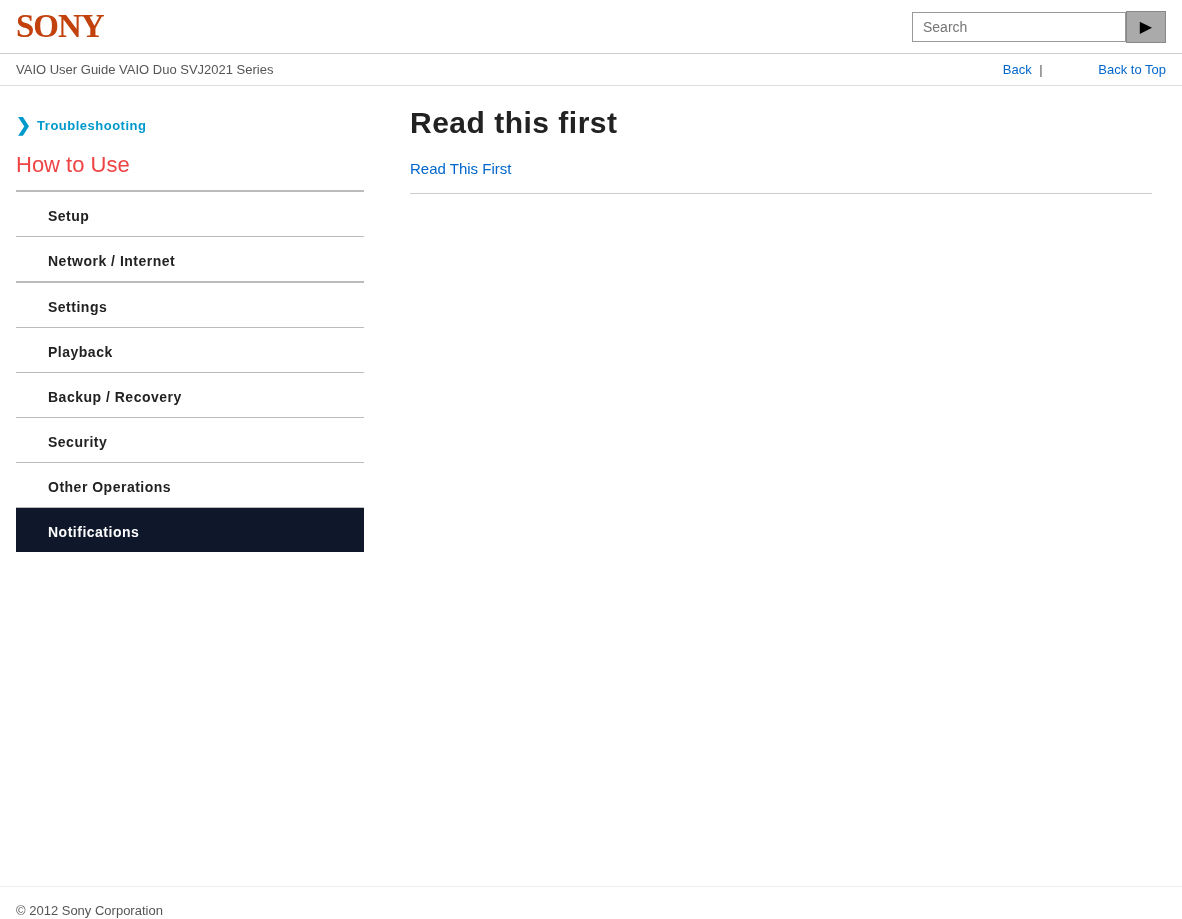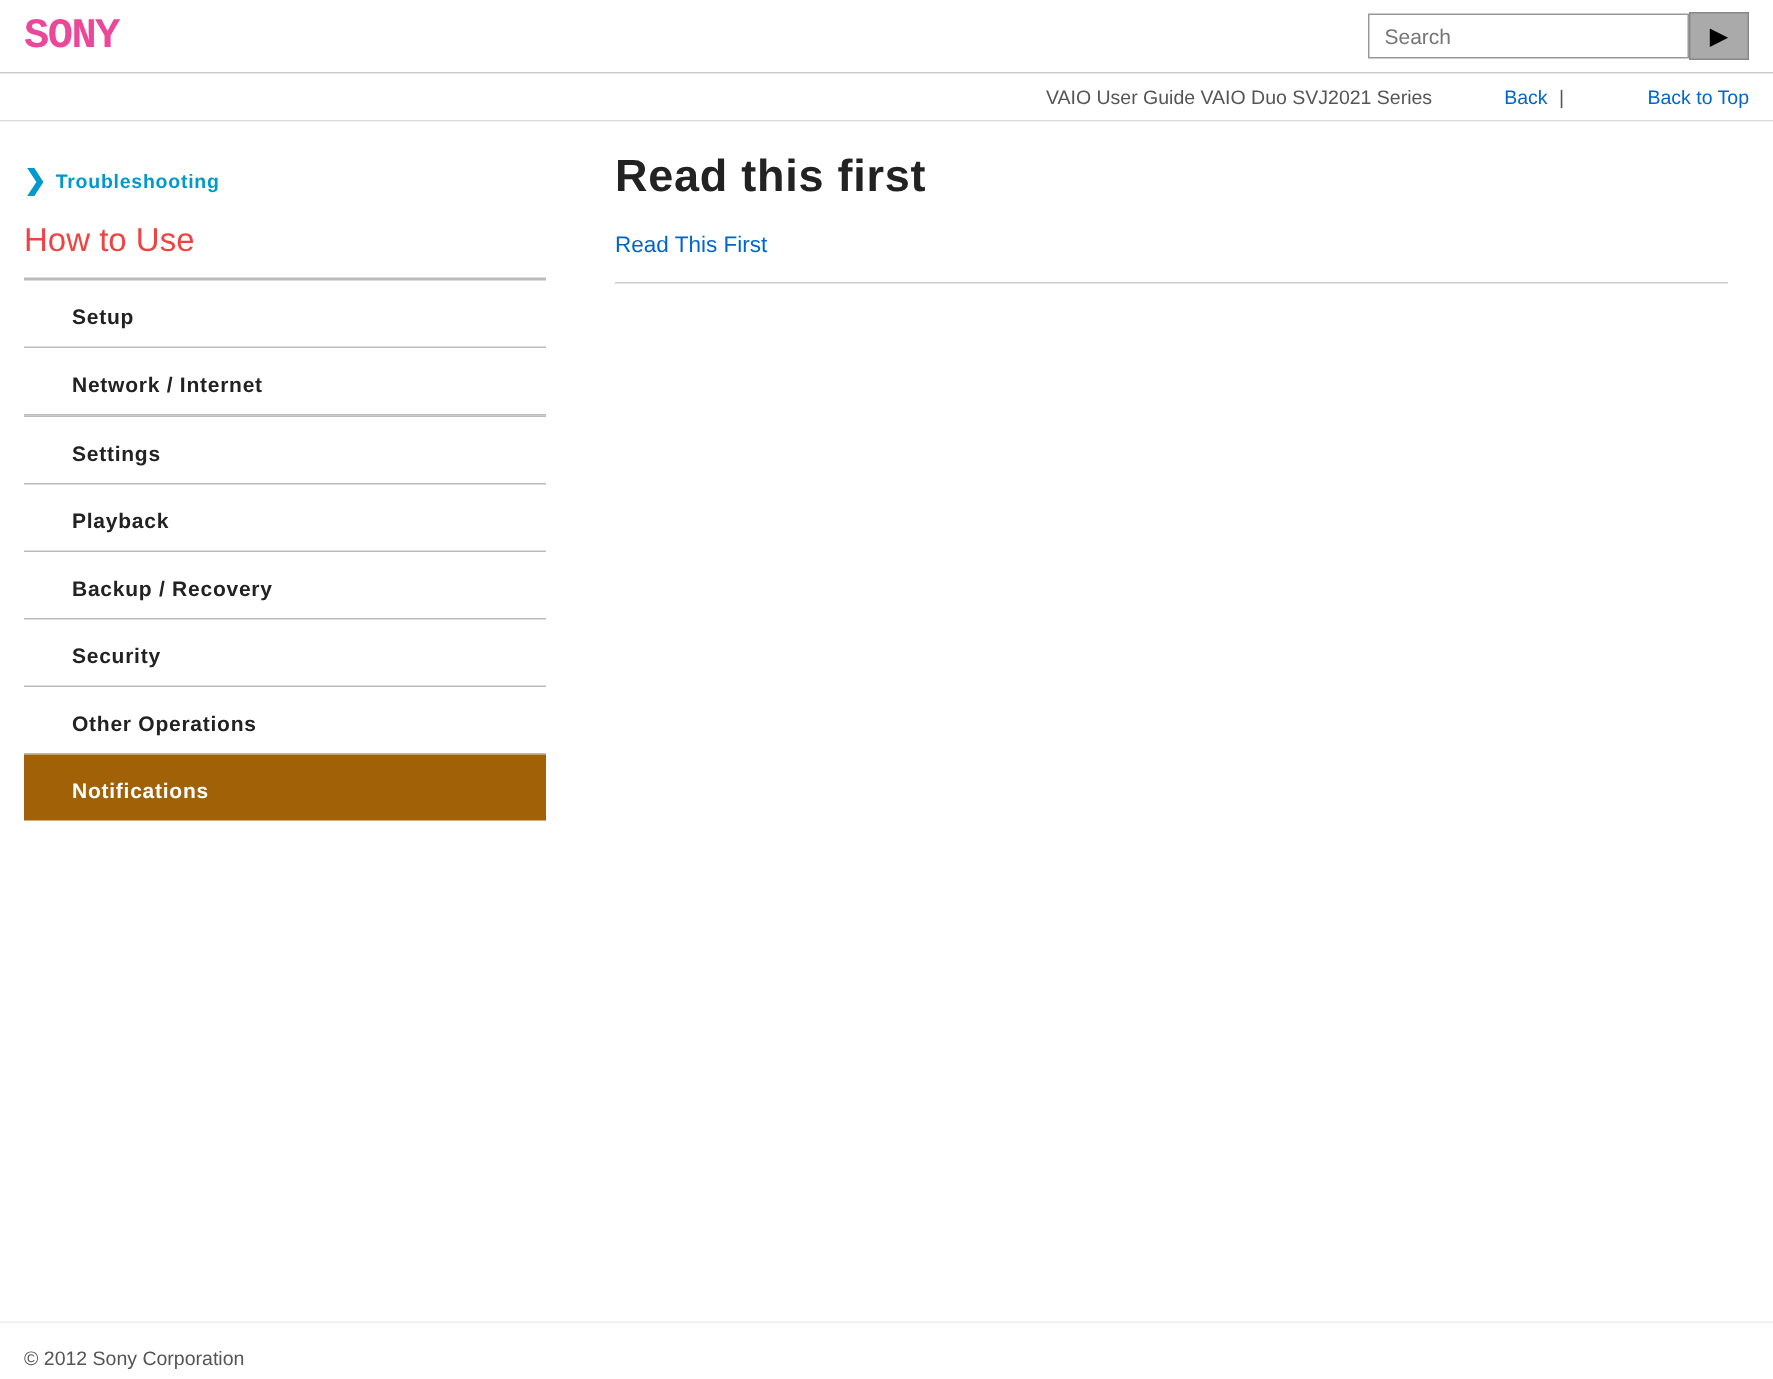--- a/index.html
+++ b/index.html
@@ -8,25 +8,25 @@
     
     #header {
       display: flex;
       align-items: center;
       justify-content: space-between;
       padding: 8px 16px;
       border-bottom: 1px solid #ccc;
       background: #fff;
     }
     #sony-logo {
-      font-size: 28px;
+      font-size: 33px;
       font-weight: bold;
       letter-spacing: -1px;
-      color: #ec4899;
-      font-family: Liberation Mono, monospace;
+      color: #c2410c;
+      font-family: Liberation Serif, serif;
     }
     #search-area {
       display: flex;
       align-items: center;
     }
     #search-input {
       width: 214px;
       padding: 6px 10px;
       border: 1px solid #999;
       font-size: 14px;
@@ -42,25 +42,26 @@
       font-size: 16px;
       display: flex;
       align-items: center;
       justify-content: center;
     }
 
     
     #breadcrumb-bar {
       display: flex;
       align-items: center;
-      justify-content: flex-end;
+      justify-content: space-between;
       padding: 8px 16px;
       border-bottom: 1px solid #ddd;
       font-size: 13px;
       color: #555;
+      gap: 24px;
     }
     #nav-links a {
       color: #0066cc;
       text-decoration: none;
       font-size: 13px;
       padding-left: 48px;
     }
     #nav-separator { margin: 0 4px; color: #555; }
 
     
@@ -112,21 +113,21 @@
       display: block;
       padding: 16px 16px 12px 32px;
       font-size: 14px;
       font-weight: bold;
       color: #222;
       letter-spacing: 0.5px;
       cursor: pointer;
       text-decoration: none;
     }
     .sidebar-item.active {
-      background: #a16207;
+      background: #0f172a;
       color: #fff;
     }
 
     
     #content-area {
       flex: 1;
       padding: 20px 30px;
     }
     #page-title {
       font-size: 30px;

